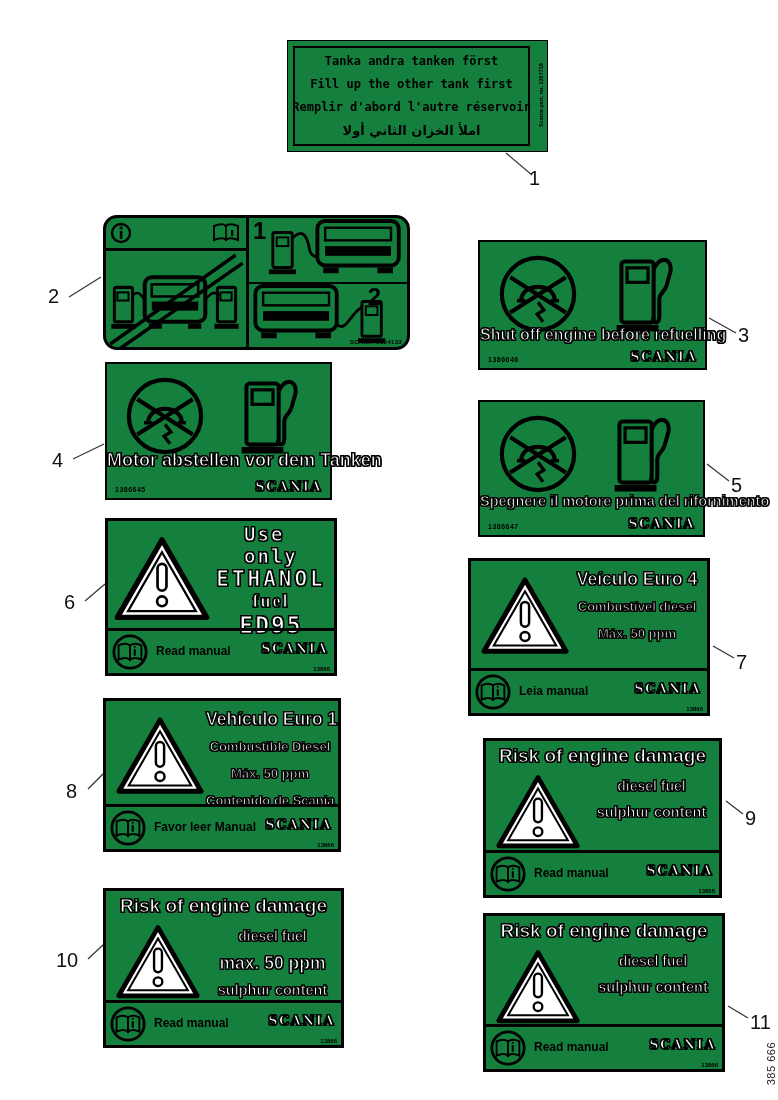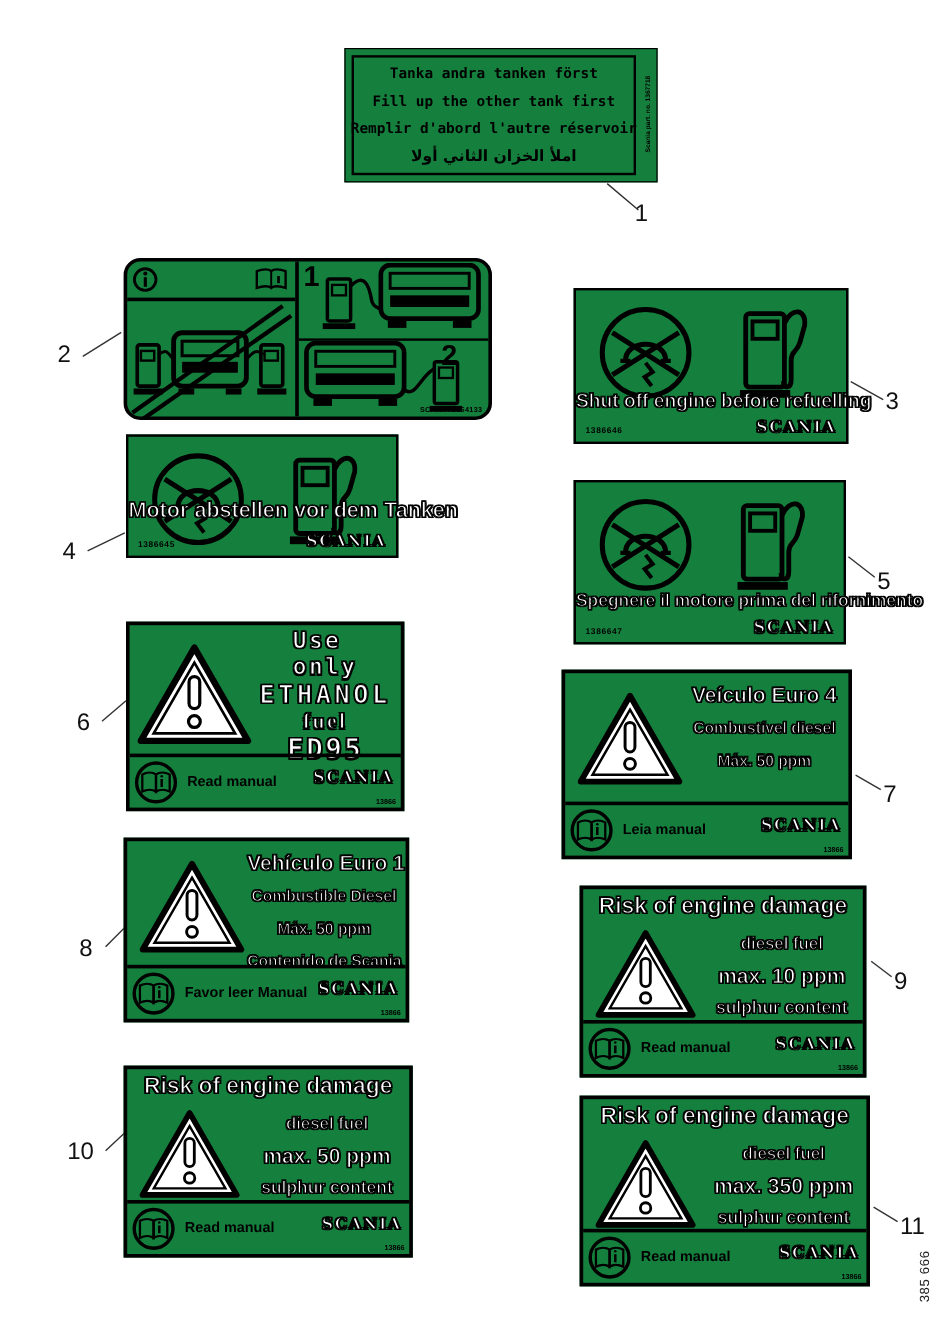--- a/index.html
+++ b/index.html
@@ -29,21 +29,21 @@
   .p2-strip{position:relative;height:30px;border-bottom:3px solid #000;}
   .p2-scene{position:absolute;top:33px;left:2px;right:2px;bottom:2px;}
   .p2-right{position:absolute;left:143px;right:0;top:0;bottom:0;}
   .p2-row1{position:relative;height:64px;border-bottom:2px solid #000;}
   .p2-row2{position:absolute;top:66px;left:0;right:0;bottom:0;}
   .p2-num{position:absolute;font-size:24px;font-weight:bold;line-height:1;}
   .p2-foot{position:absolute;right:5px;bottom:2px;font-size:6px;font-weight:bold;letter-spacing:0.3px;}
 
   
   #p3{left:478px;top:240px;width:229px;height:130px;}
-  #p4{left:105px;top:362px;width:227px;height:103px;text-decoration:underline;}
+  #p4{left:105px;top:362px;width:227px;height:138px;text-decoration:underline;}
   #p5{left:478px;top:400px;width:227px;height:137px;}
   .noidle{position:absolute;left:16px;top:10px;width:84px;height:84px;}
   .pumpic{position:absolute;right:32px;top:8px;width:58px;height:84px;}
   .shut-text{position:absolute;left:0;right:0;text-align:center;white-space:nowrap;}
   #p3 .shut-text{bottom:24px;font-size:16px;}
   #p4 .shut-text{bottom:27px;font-size:18px;}
   #p5 .shut-text{bottom:26px;font-size:14.5px;}
   .bl-pn{position:absolute;left:8px;bottom:5px;}
   .br-brand{position:absolute;right:8px;bottom:4px;}
 
@@ -324,21 +324,20 @@
     </div>
   </div>
 
   <div id="p9" class="plate">
     <div class="rd-title ot">Risk of engine damage</div>
     <svg class="tri9" viewBox="0 0 112 100">
         <use href="#sym-tri"></use>
       </svg>
     <div class="rd-col">
       <div class="rd-l1 ot">diesel fuel</div>
-      <div class="rd-l2 ot">max. 10 ppm</div>
       <div class="rd-l3 ot">sulphur content</div>
     </div>
     <div class="foot">
       <svg class="bookc" viewBox="0 0 40 40">
           <use href="#sym-bookc"></use>
         </svg>
       <span class="manual ft">Read manual</span>
       <span class="fbrand brand ot">SCANIA</span>
       <span class="fpn ft">13866</span>
     </div>
@@ -364,21 +363,20 @@
     </div>
   </div>
 
   <div id="p11" class="plate">
     <div class="rd-title ot">Risk of engine damage</div>
     <svg class="tri9" viewBox="0 0 112 100">
         <use href="#sym-tri"></use>
       </svg>
     <div class="rd-col">
       <div class="rd-l1 ot">diesel fuel</div>
-      <div class="rd-l2 ot">max. 350 ppm</div>
       <div class="rd-l3 ot">sulphur content</div>
     </div>
     <div class="foot">
       <svg class="bookc" viewBox="0 0 40 40">
           <use href="#sym-bookc"></use>
         </svg>
       <span class="manual ft">Read manual</span>
       <span class="fbrand brand ot">SCANIA</span>
       <span class="fpn ft">13866</span>
     </div>

